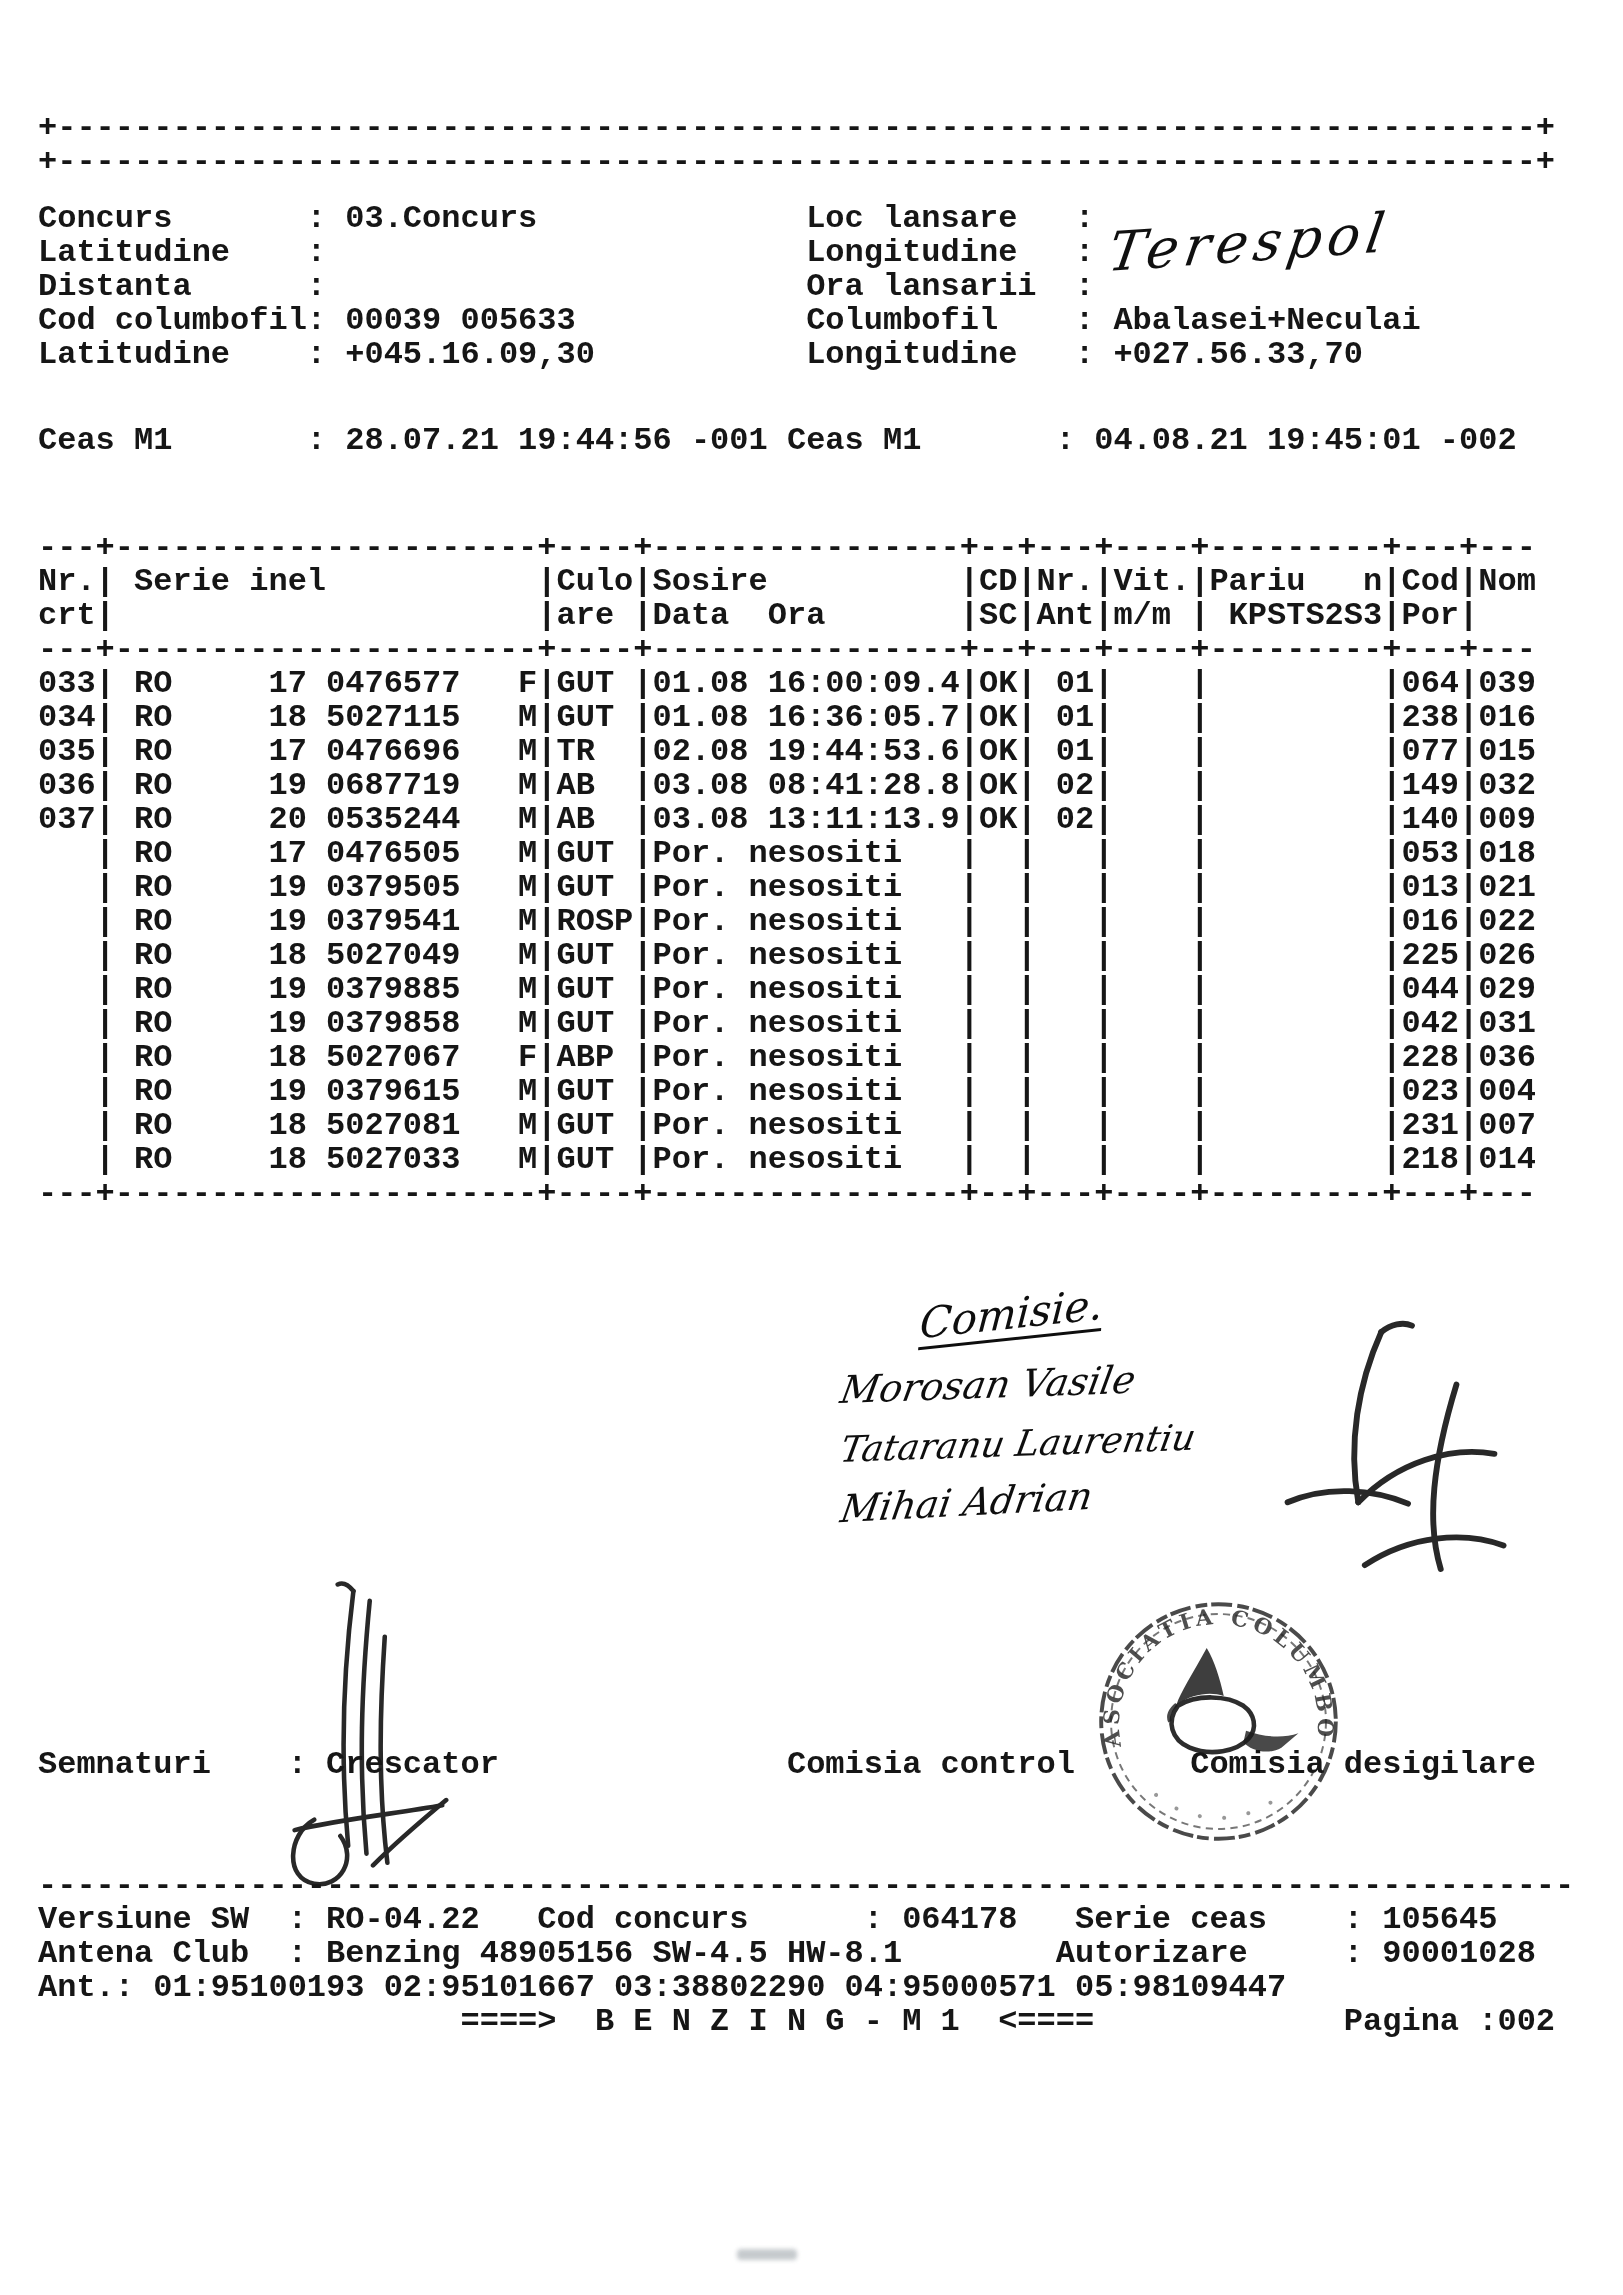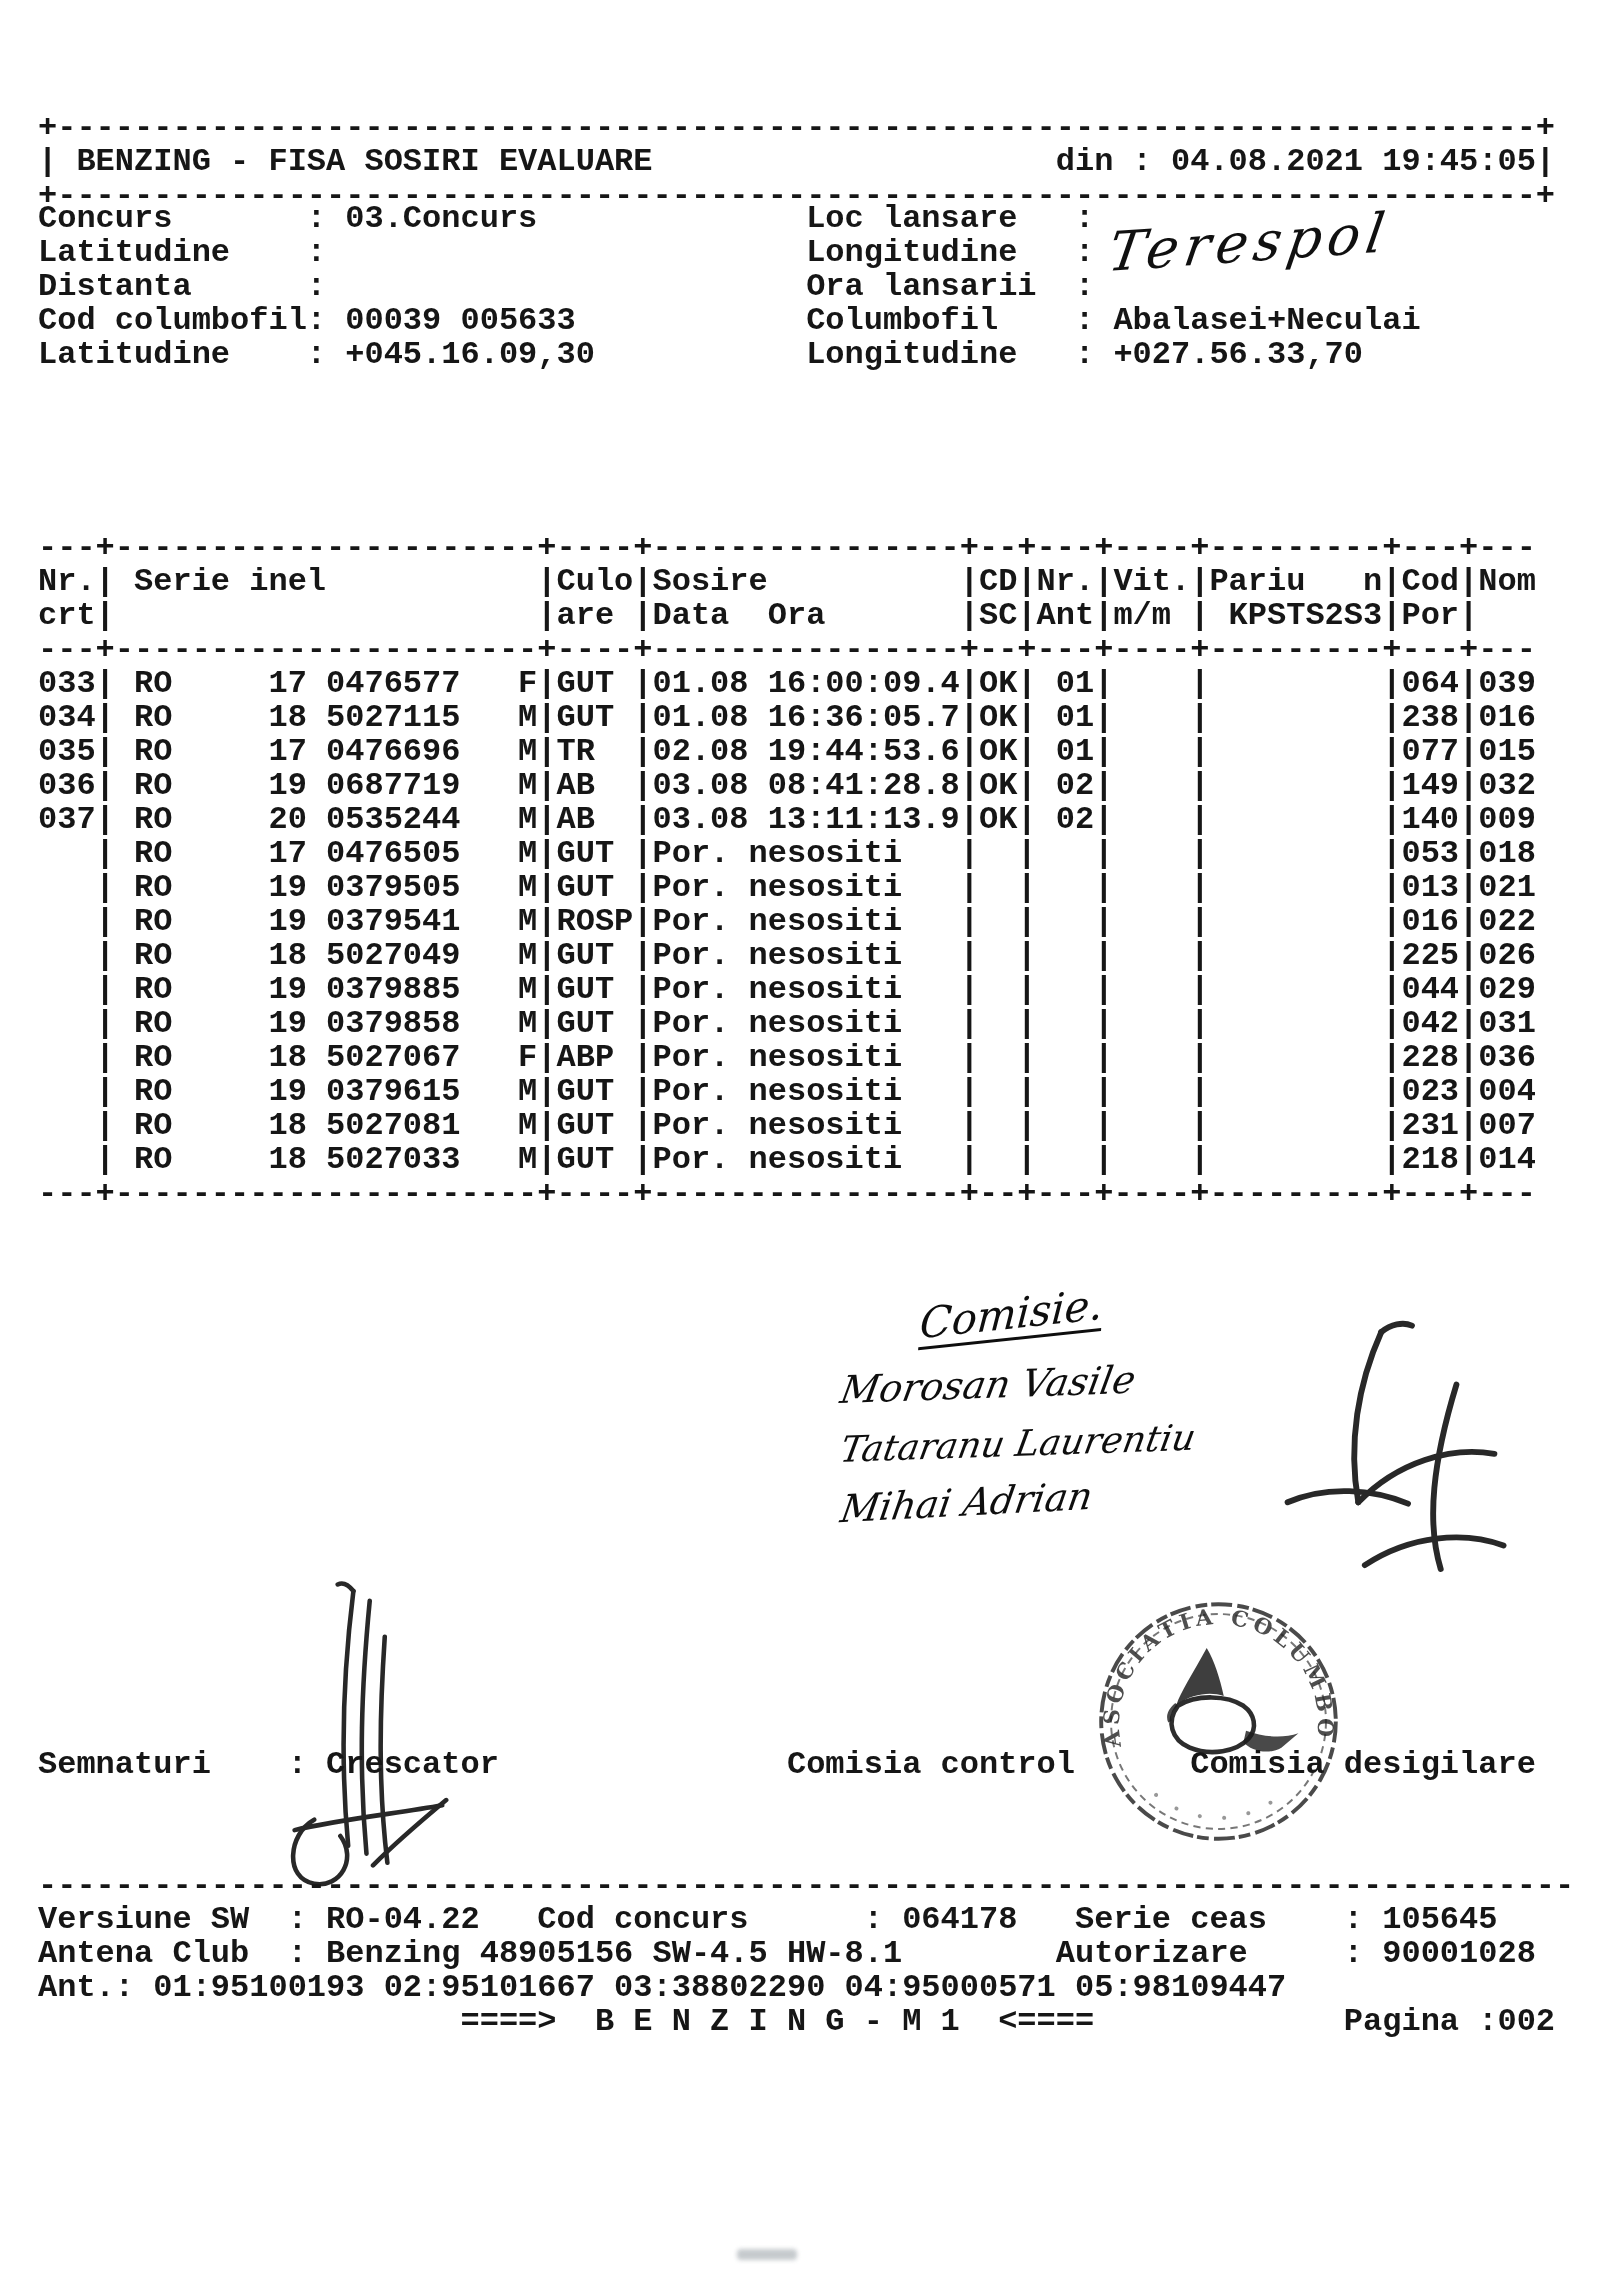--- a/index.html
+++ b/index.html
@@ -23,28 +23,28 @@
   .ovl{position:absolute;}
   .smudge{position:absolute;left:737px;top:2249px;width:60px;height:10.5px;background:#98a0a6;
         opacity:.55;filter:blur(2px);border-radius:3.9px;}
   svg .ink{stroke:#161616;fill:none;stroke-linecap:round;stroke-linejoin:round;opacity:.92;}
 </style>
 </head>
 <body>
 
 <div class="page">
 
-  <div class="mono sec" style="top:111px"><div>+-----------------------------------------------------------------------------+</div><div>| BENZING - FISA SOSIRI EVALUARE                     din : 04.08.2021 19:45:05|</div><div>+-----------------------------------------------------------------------------+</div></div>
+  <div class="mono sec" style="top:111px"><div>+-----------------------------------------------------------------------------+</div><div>+-----------------------------------------------------------------------------+</div></div>
 
   <div class="mono sec" style="top:202px"><div>Concurs       : 03.Concurs              Loc lansare   :</div><div>Latitudine    :                         Longitudine   :</div><div>Distanta      :                         Ora lansarii  :</div><div>Cod columbofil: 00039 005633            Columbofil    : Abalasei+Neculai</div><div>Latitudine    : +045.16.09,30           Longitudine   : +027.56.33,70</div></div>
 
   <div class="hand" style="left:1109px;top:211px;font-size:54px;letter-spacing:5.9px;
        transform:rotate(-4deg) skewX(-13deg);">Terespol</div>
 
-  <div class="mono sec" style="top:424px"></div>
+  <div class="mono sec" style="top:424px"><div>Ceas M1       : 28.07.21 19:44:56 -001 Ceas M1       : 04.08.21 19:45:01 -002</div></div>
 
   <div class="mono sec" style="top:531px"><div>---+----------------------+----+----------------+--+---+----+---------+---+---</div><div>Nr.| Serie inel           |Culo|Sosire          |CD|Nr.|Vit.|Pariu   n|Cod|Nom</div><div>crt|                      |are |Data  Ora       |SC|Ant|m/m | KPSTS2S3|Por|   </div><div>---+----------------------+----+----------------+--+---+----+---------+---+---</div><div>033| RO     17 0476577   F|GUT |01.08 16:00:09.4|OK| 01|    |         |064|039</div><div>034| RO     18 5027115   M|GUT |01.08 16:36:05.7|OK| 01|    |         |238|016</div><div>035| RO     17 0476696   M|TR  |02.08 19:44:53.6|OK| 01|    |         |077|015</div><div>036| RO     19 0687719   M|AB  |03.08 08:41:28.8|OK| 02|    |         |149|032</div><div>037| RO     20 0535244   M|AB  |03.08 13:11:13.9|OK| 02|    |         |140|009</div><div>   | RO     17 0476505   M|GUT |Por. nesositi   |  |   |    |         |053|018</div><div>   | RO     19 0379505   M|GUT |Por. nesositi   |  |   |    |         |013|021</div><div>   | RO     19 0379541   M|ROSP|Por. nesositi   |  |   |    |         |016|022</div><div>   | RO     18 5027049   M|GUT |Por. nesositi   |  |   |    |         |225|026</div><div>   | RO     19 0379885   M|GUT |Por. nesositi   |  |   |    |         |044|029</div><div>   | RO     19 0379858   M|GUT |Por. nesositi   |  |   |    |         |042|031</div><div>   | RO     18 5027067   F|ABP |Por. nesositi   |  |   |    |         |228|036</div><div>   | RO     19 0379615   M|GUT |Por. nesositi   |  |   |    |         |023|004</div><div>   | RO     18 5027081   M|GUT |Por. nesositi   |  |   |    |         |231|007</div><div>   | RO     18 5027033   M|GUT |Por. nesositi   |  |   |    |         |218|014</div><div>---+----------------------+----+----------------+--+---+----+---------+---+---</div></div>
 
   <div class="commission">
       <div>Comisie.</div>
       <div>Morosan Vasile</div>
       <div>Tataranu Laurentiu</div>
       <div>Mihai Adrian</div>
     </div>
 

